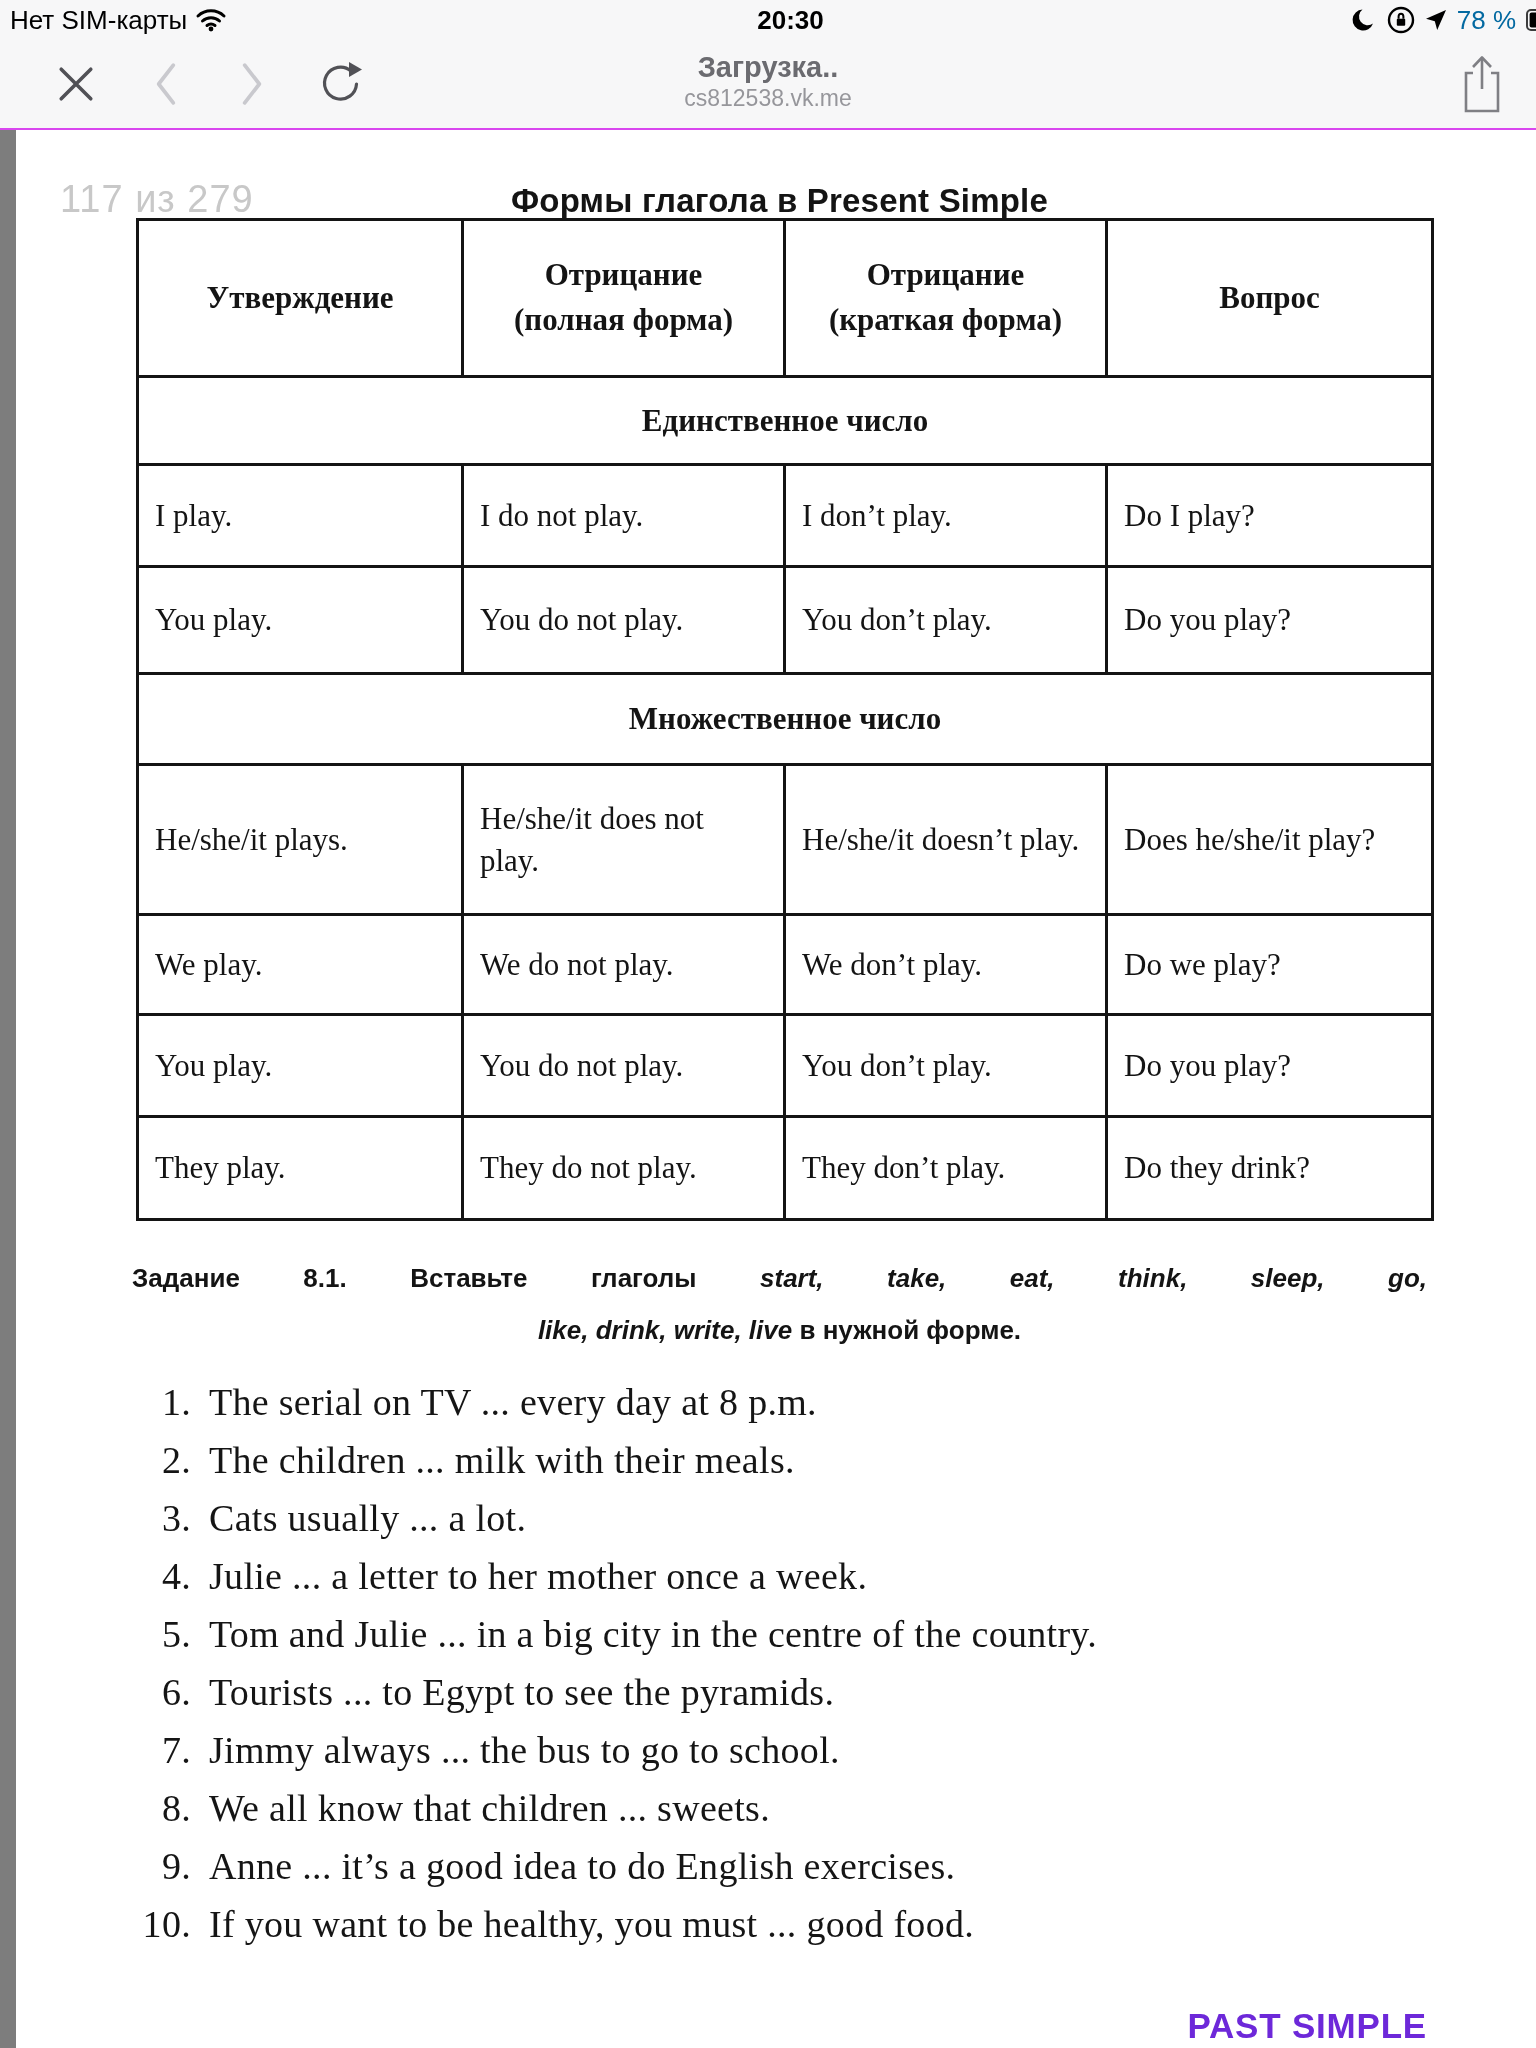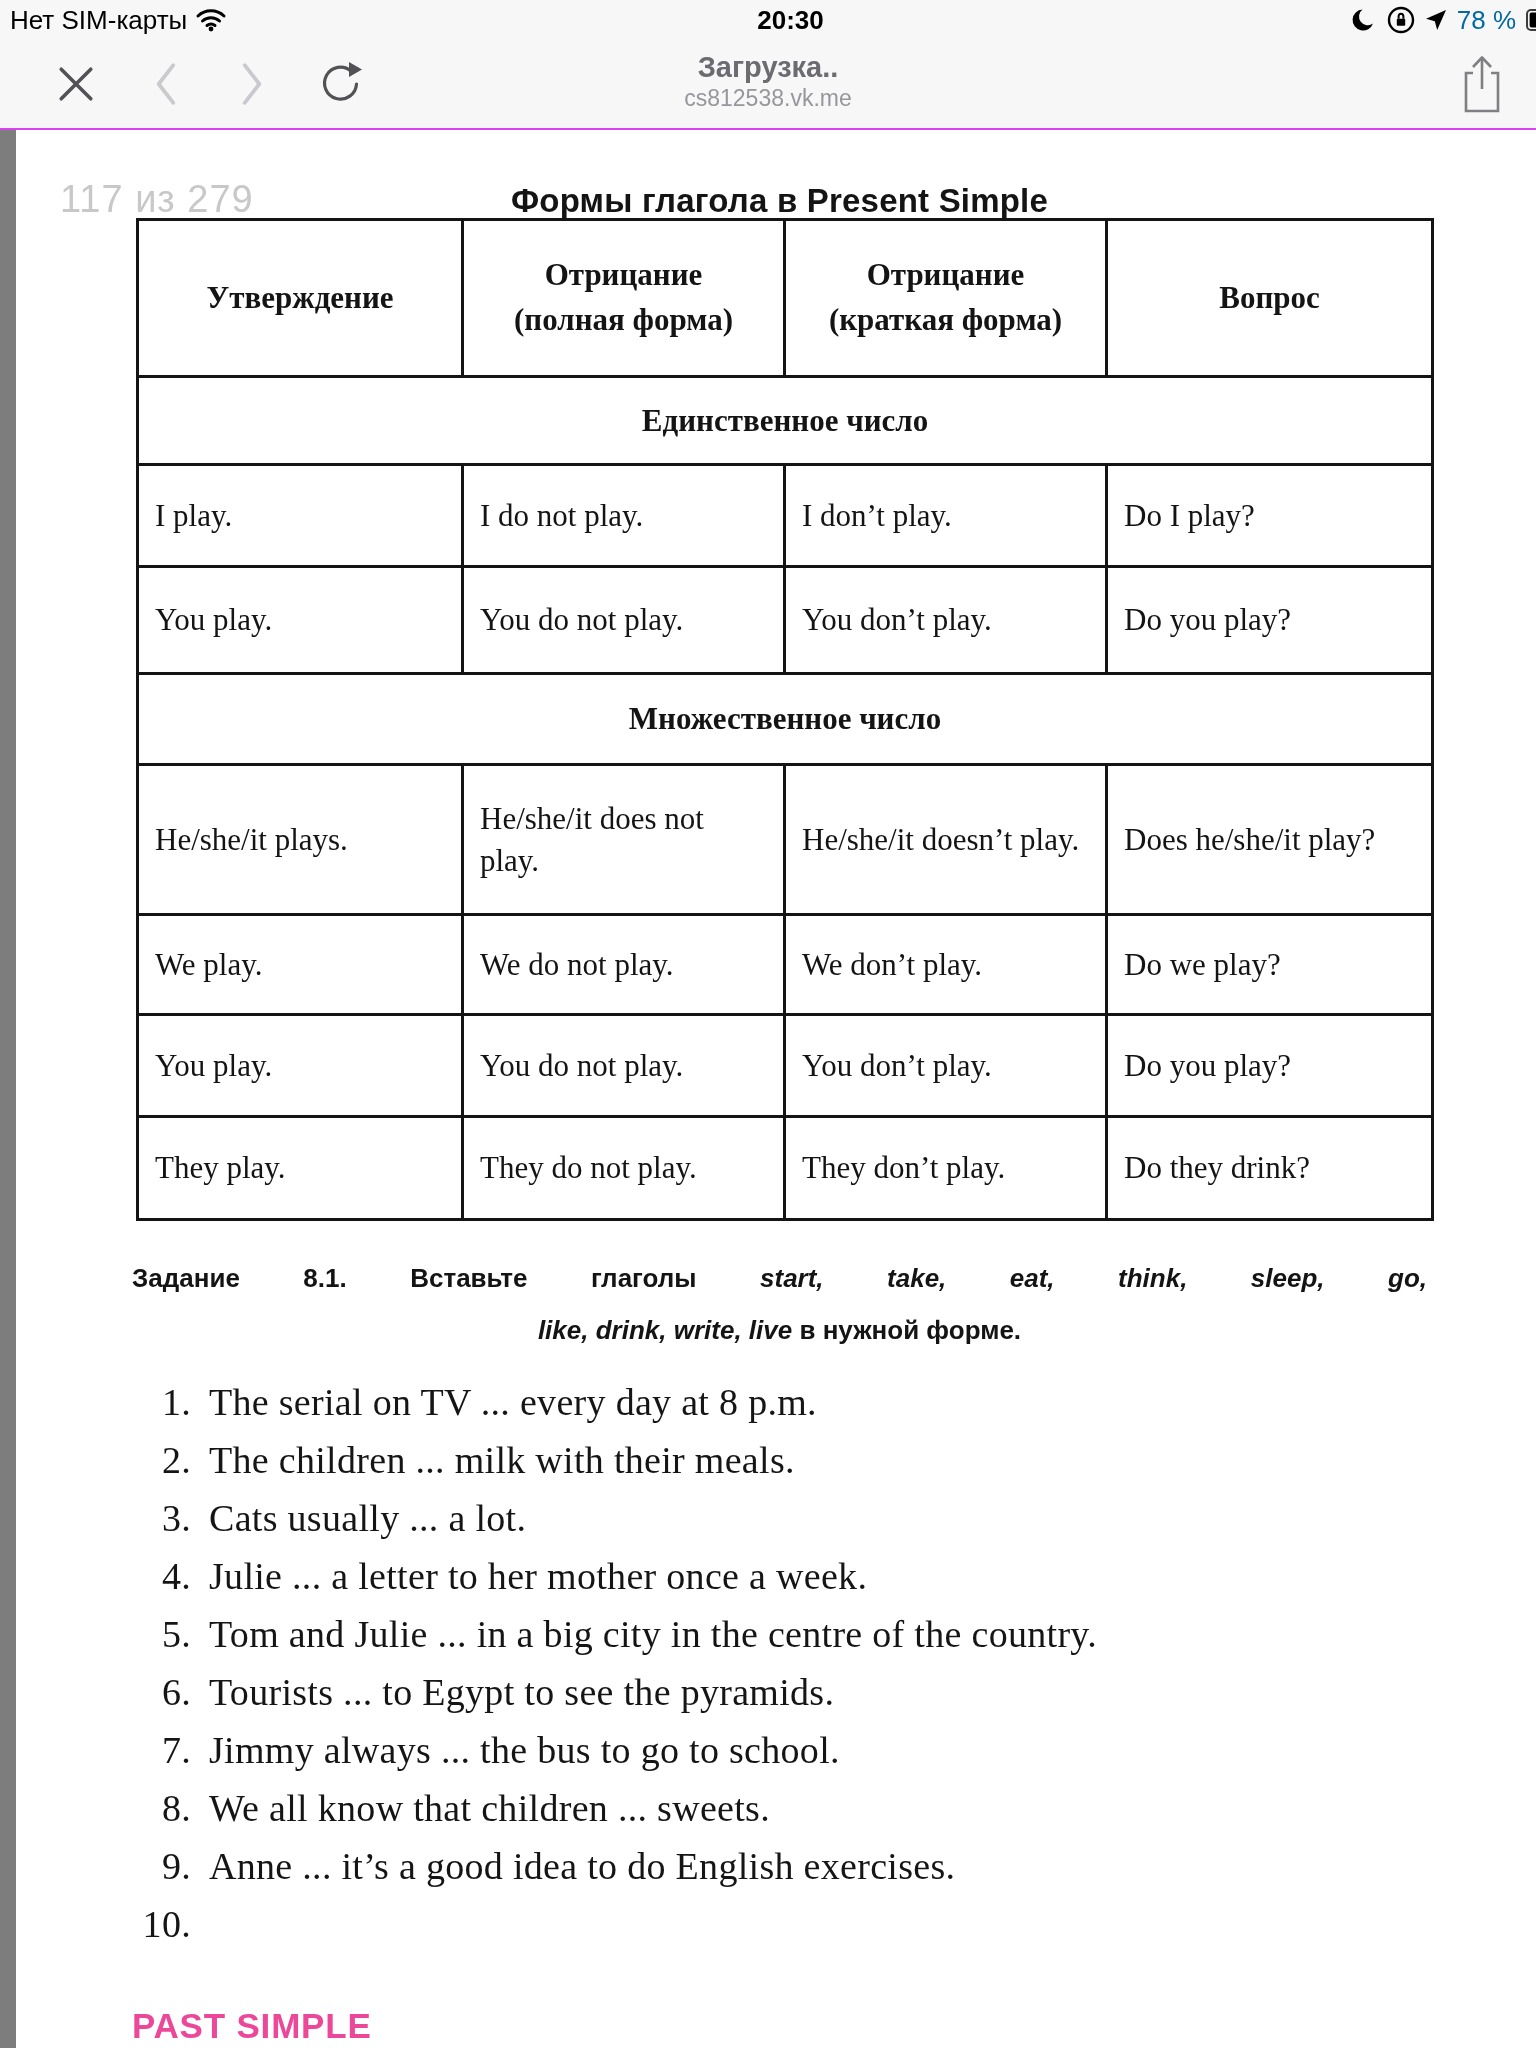--- a/index.html
+++ b/index.html
@@ -45,22 +45,22 @@
   .task-l1{text-align:justify;text-align-last:justify;}
   .task-l2{text-align:center;}
   .vi{font-style:italic;}
   
   .ex-list{position:absolute;left:109px;top:1250px;width:1340px;font-family:"Liberation Serif",serif;
            font-size:38px;color:#151515;letter-spacing:.3px;}
   .ex-item{display:flex;height:58px;align-items:baseline;}
   .ex-num{width:66px;text-align:right;flex:none;}
   .ex-txt{margin-left:18px;}
   
-  .past-simple{position:absolute;left:116px;top:1876px;width:1295px;text-align:left;
-               font-size:35px;font-weight:bold;letter-spacing:.8px;color:#ec4899;}
+  .past-simple{position:absolute;left:116px;top:1876px;width:1295px;text-align:right;
+               font-size:35px;font-weight:bold;letter-spacing:.8px;color:#6d28d9;}
   svg{display:block;}
 </style>
 </head>
 <body>
 
 <div class="screen">
 
   <div class="status-bar">
     <div class="sb-left">
       <span class="sb-carrier">Нет SIM-карты</span>
@@ -252,19 +252,20 @@
       <div class="ex-item">
           <span class="ex-num">8.</span>
           <span class="ex-txt">We all know that children ... sweets.</span>
         </div>
       <div class="ex-item">
           <span class="ex-num">9.</span>
           <span class="ex-txt">Anne ... it’s a good idea to do English exercises.</span>
         </div>
       <div class="ex-item">
           <span class="ex-num">10.</span>
+          <span class="ex-txt">If you want to be healthy, you must ... good food.</span>
         </div>
     </div>
 
     <div class="past-simple">PAST SIMPLE</div>
   </div>
 
 </div>
 
 </body></html>

